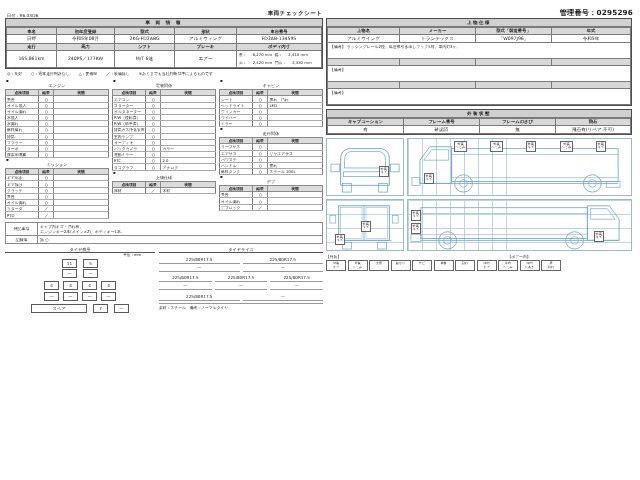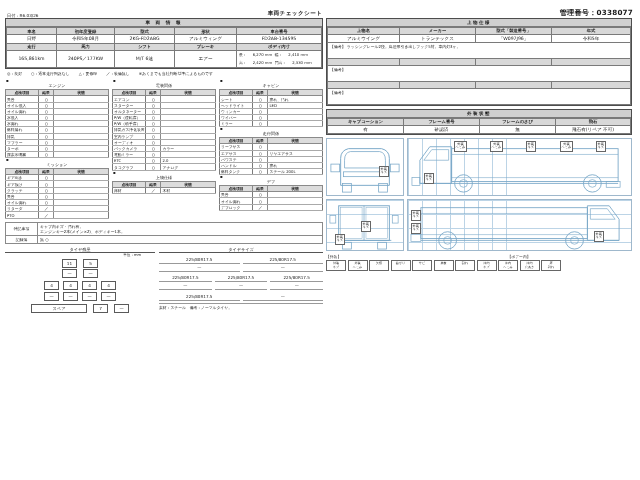--- a/index.html
+++ b/index.html
@@ -107,21 +107,21 @@
   svg { position:absolute; inset:0; width:100%; height:100%; }
 </style>
 </head>
 <body>
 
 <div class="page">
 
   <div class="hdr">
     <div class="hdr-date">日付：R6.03/26</div>
     <div class="hdr-title">車両チェックシート</div>
-    <div class="hdr-ctrl">管理番号：0338077</div>
+    <div class="hdr-ctrl">管理番号：0295296</div>
   </div>
 
   <div class="cols">
 
     <div class="left">
 
       <div class="vinfo">
         <div class="bar">車 両 情 報</div>
         <table>
           <tbody>

